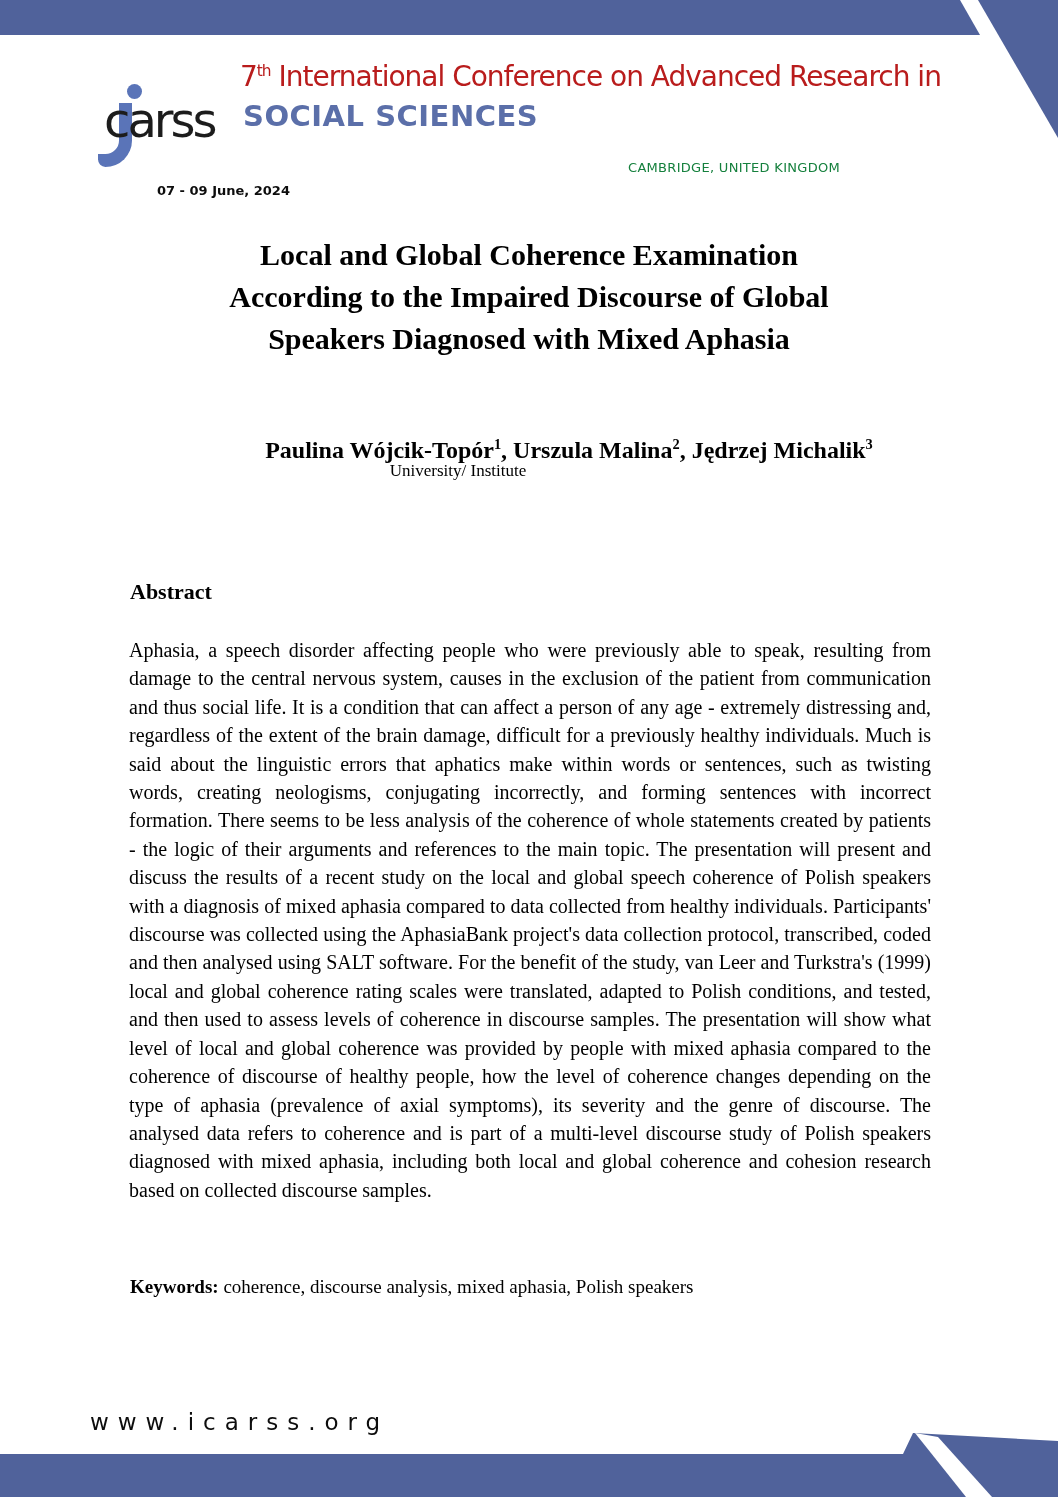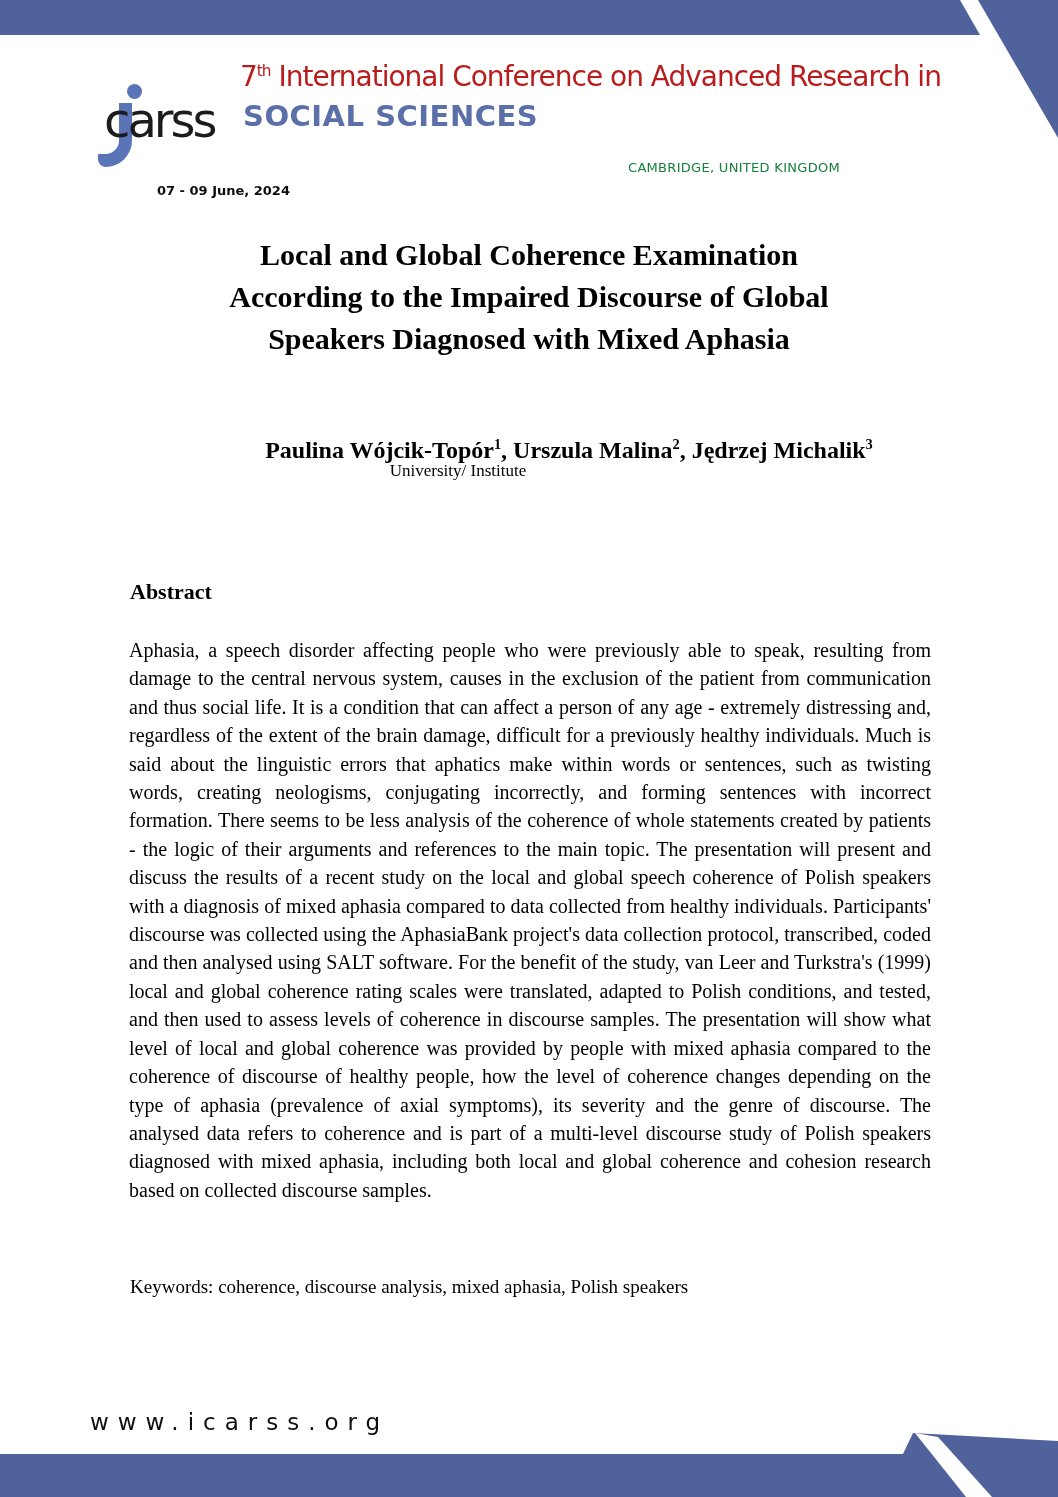--- a/index.html
+++ b/index.html
@@ -81,21 +81,21 @@
     position:absolute; left:130px; top:579px;
     font-size:22px; font-weight:bold;
   }
   .abstract-body {
     position:absolute; left:129px; top:636px; width:802px;
     font-size:20px; line-height:28.4px; text-align:justify;
   }
   .keywords {
     position:absolute; left:130px; top:1276px; width:810px; font-size:19px;
   }
-  .keywords strong { font-weight:normal; }
+  .keywords strong { font-weight:bold; }
   
   .site {
     position:absolute; left:90px; top:1409px;
     font-family:"DejaVu Sans","Liberation Sans",sans-serif;
     font-size:23px; font-weight:normal; letter-spacing:9px; color:#0d0d0d;
   }
   .bottom-band {
     position:absolute; left:0; top:1433px; width:1058px; height:64px;
     background:var(--band-blue,#50629b);
     clip-path:polygon(0 21px, 903px 21px, 913px 0, 1058px 8px, 1058px 64px, 0 64px);

